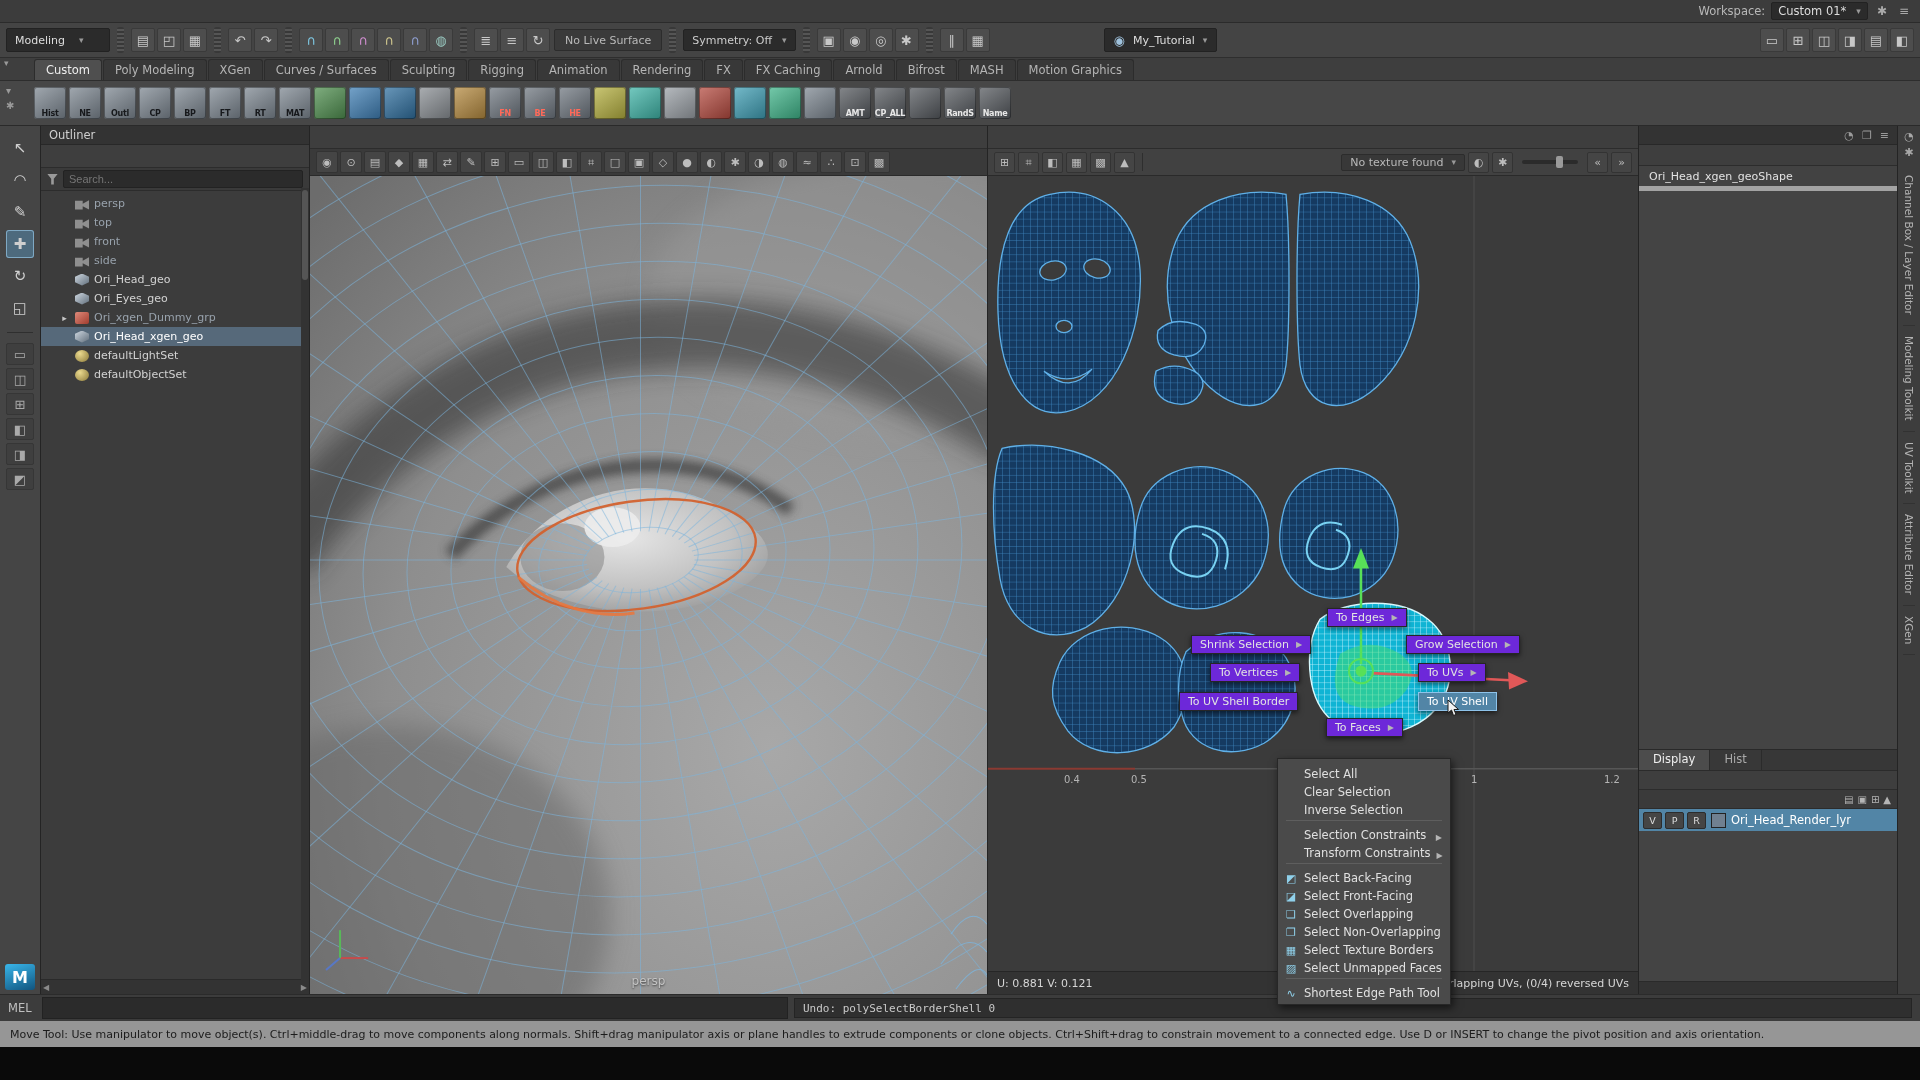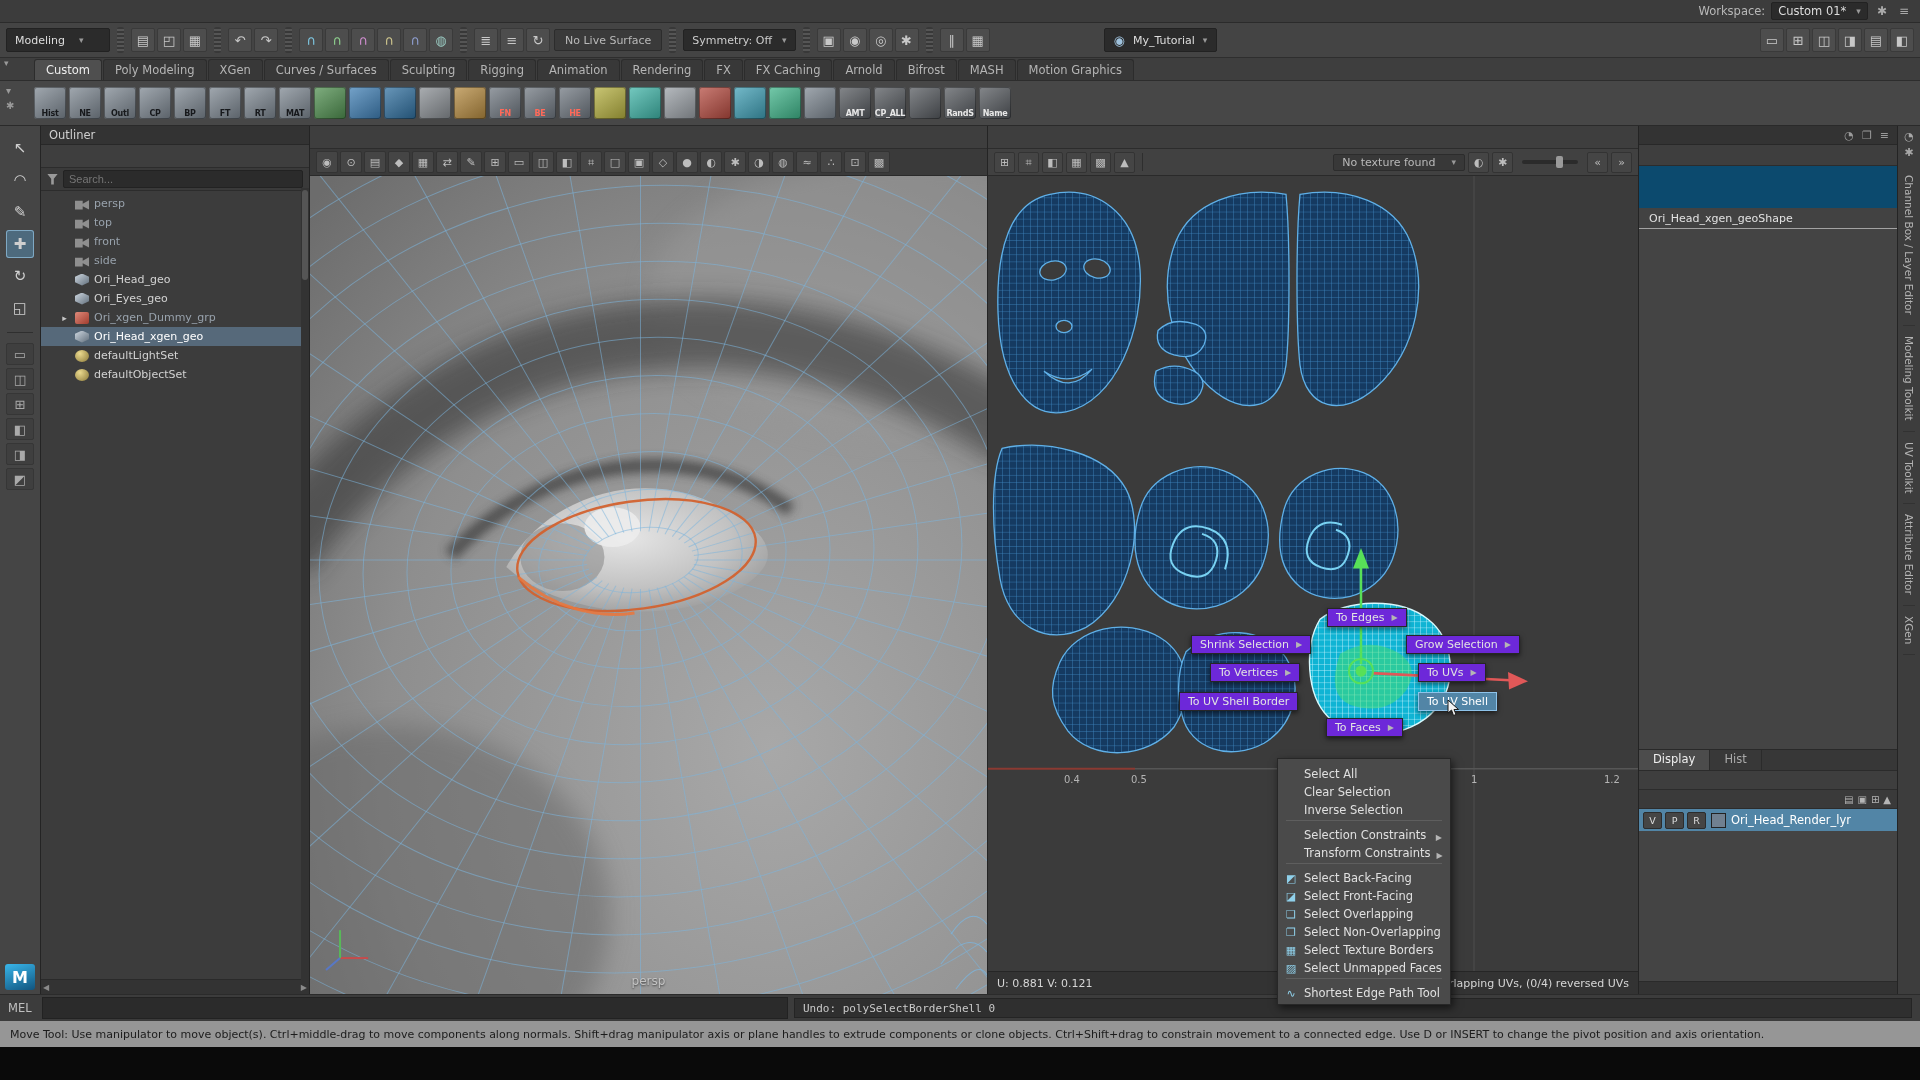--- a/index.html
+++ b/index.html
@@ -82,34 +82,34 @@
   .vp-icon{width:20px;height:20px;background:#454545;border:1px solid #333;border-radius:2px;display:flex;align-items:center;justify-content:center;color:#bdbdbd;font-size:11px;}
   .vp-content{flex:1;position:relative;overflow:hidden;}
   .vp-svg{position:absolute;inset:0;width:100%;height:100%;}
   #vp-wire ellipse,#vp-wire line{fill:none;stroke:#7cb4dc;stroke-width:1;opacity:.55;}
   .vp-cam-label{position:absolute;bottom:6px;left:0;right:0;text-align:center;color:#c4c4c4;font-size:12px;text-shadow:0 1px 2px rgba(0,0,0,.6);}
 
   
   .uv-toolbar{height:26px;background:#414141;display:flex;align-items:center;gap:3px;padding:0 6px;border-bottom:1px solid #2a2a2a;flex:none;}
   .uv-toolbar .vp-icon{width:19px;height:19px;}
   .uv-sep{width:1px;height:18px;background:#2e2e2e;margin:0 4px;}
-  .uv-notex{color:#b9b9b9;font-size:11px;background:#383838;border:1px solid #2c2c2c;border-radius:2px;padding:1px 8px;margin-left:auto;display:flex;gap:16px;align-items:center;text-align:right;}
+  .uv-notex{color:#b9b9b9;font-size:11px;background:#383838;border:1px solid #2c2c2c;border-radius:2px;padding:1px 8px;margin-left:auto;display:flex;gap:8px;align-items:center;text-align:right;}
   .uv-slider{width:56px;height:4px;background:#2b2b2b;border-radius:2px;position:relative;margin:0 6px;}
   .uv-slider .knob{position:absolute;left:34px;top:-4px;width:7px;height:12px;background:#9a9a9a;border-radius:2px;}
   .uv-content{flex:1;position:relative;overflow:hidden;background:#3b3b3b;}
   .uv-svg{position:absolute;inset:0;width:100%;height:100%;}
   .uv-shell{fill:url(#uvg);stroke:#5fb0e8;stroke-width:1.3;}
   .uv-spiral{fill:none;stroke:#79d2f2;stroke-width:2;}
   .uv-status{height:22px;background:#333;border-top:1px solid #262626;display:flex;align-items:center;justify-content:space-between;padding:0 9px;color:#d6d6d6;font-size:11px;flex:none;}
 
   
   .cb-top{height:18px;background:#333;display:flex;align-items:center;justify-content:flex-end;gap:8px;padding:0 8px;color:#9a9a9a;font-size:11px;flex:none;border-bottom:1px solid #282828;}
   .cb-menus{height:20px;display:flex;align-items:center;justify-content:space-between;padding:0 10px;background:#3e3e3e;border-bottom:1px solid #2c2c2c;flex:none;}
   .cb-menus span{color:#cfcfcf;font-size:11.5px;}
-  .cb-shape{height:20px;display:flex;align-items:center;padding:0 10px;color:#e2e2e2;background:#424242;border-bottom:1px solid #a3a3a3;flex:none;white-space:nowrap;margin-top:42px;}
+  .cb-shape{height:20px;display:flex;align-items:center;padding:0 10px;color:#e2e2e2;background:#424242;border-bottom:5px solid #a3a3a3;flex:none;white-space:nowrap;}
   .cb-empty{flex:1;background:#444;}
   .le{border-top:1px solid #292929;flex:none;display:flex;flex-direction:column;}
   .le-tabs{height:20px;display:flex;background:#373737;border-bottom:1px solid #2b2b2b;}
   .le-tab{padding:2px 14px;font-size:11.5px;color:#aaa;background:#383838;border-right:1px solid #2b2b2b;}
   .le-tab.active{background:#4c4c4c;color:#eee;}
   .le-menus{height:18px;display:flex;gap:14px;align-items:center;padding:0 10px;background:#3e3e3e;color:#cfcfcf;border-bottom:1px solid #2c2c2c;}
   .le-icons{height:18px;display:flex;justify-content:flex-end;gap:4px;align-items:center;padding:0 6px;background:#3a3a3a;color:#b5b5b5;font-size:10px;border-bottom:1px solid #2c2c2c;}
   .layer-row{height:22px;display:flex;align-items:center;gap:3px;padding:0 4px;}
   .layer-row.selected{background:#5285a6;}
   .lr-cell{width:17px;height:15px;background:#454545;border:1px solid #2c2c2c;color:#ddd;font-size:9.5px;display:flex;align-items:center;justify-content:center;border-radius:2px;}

